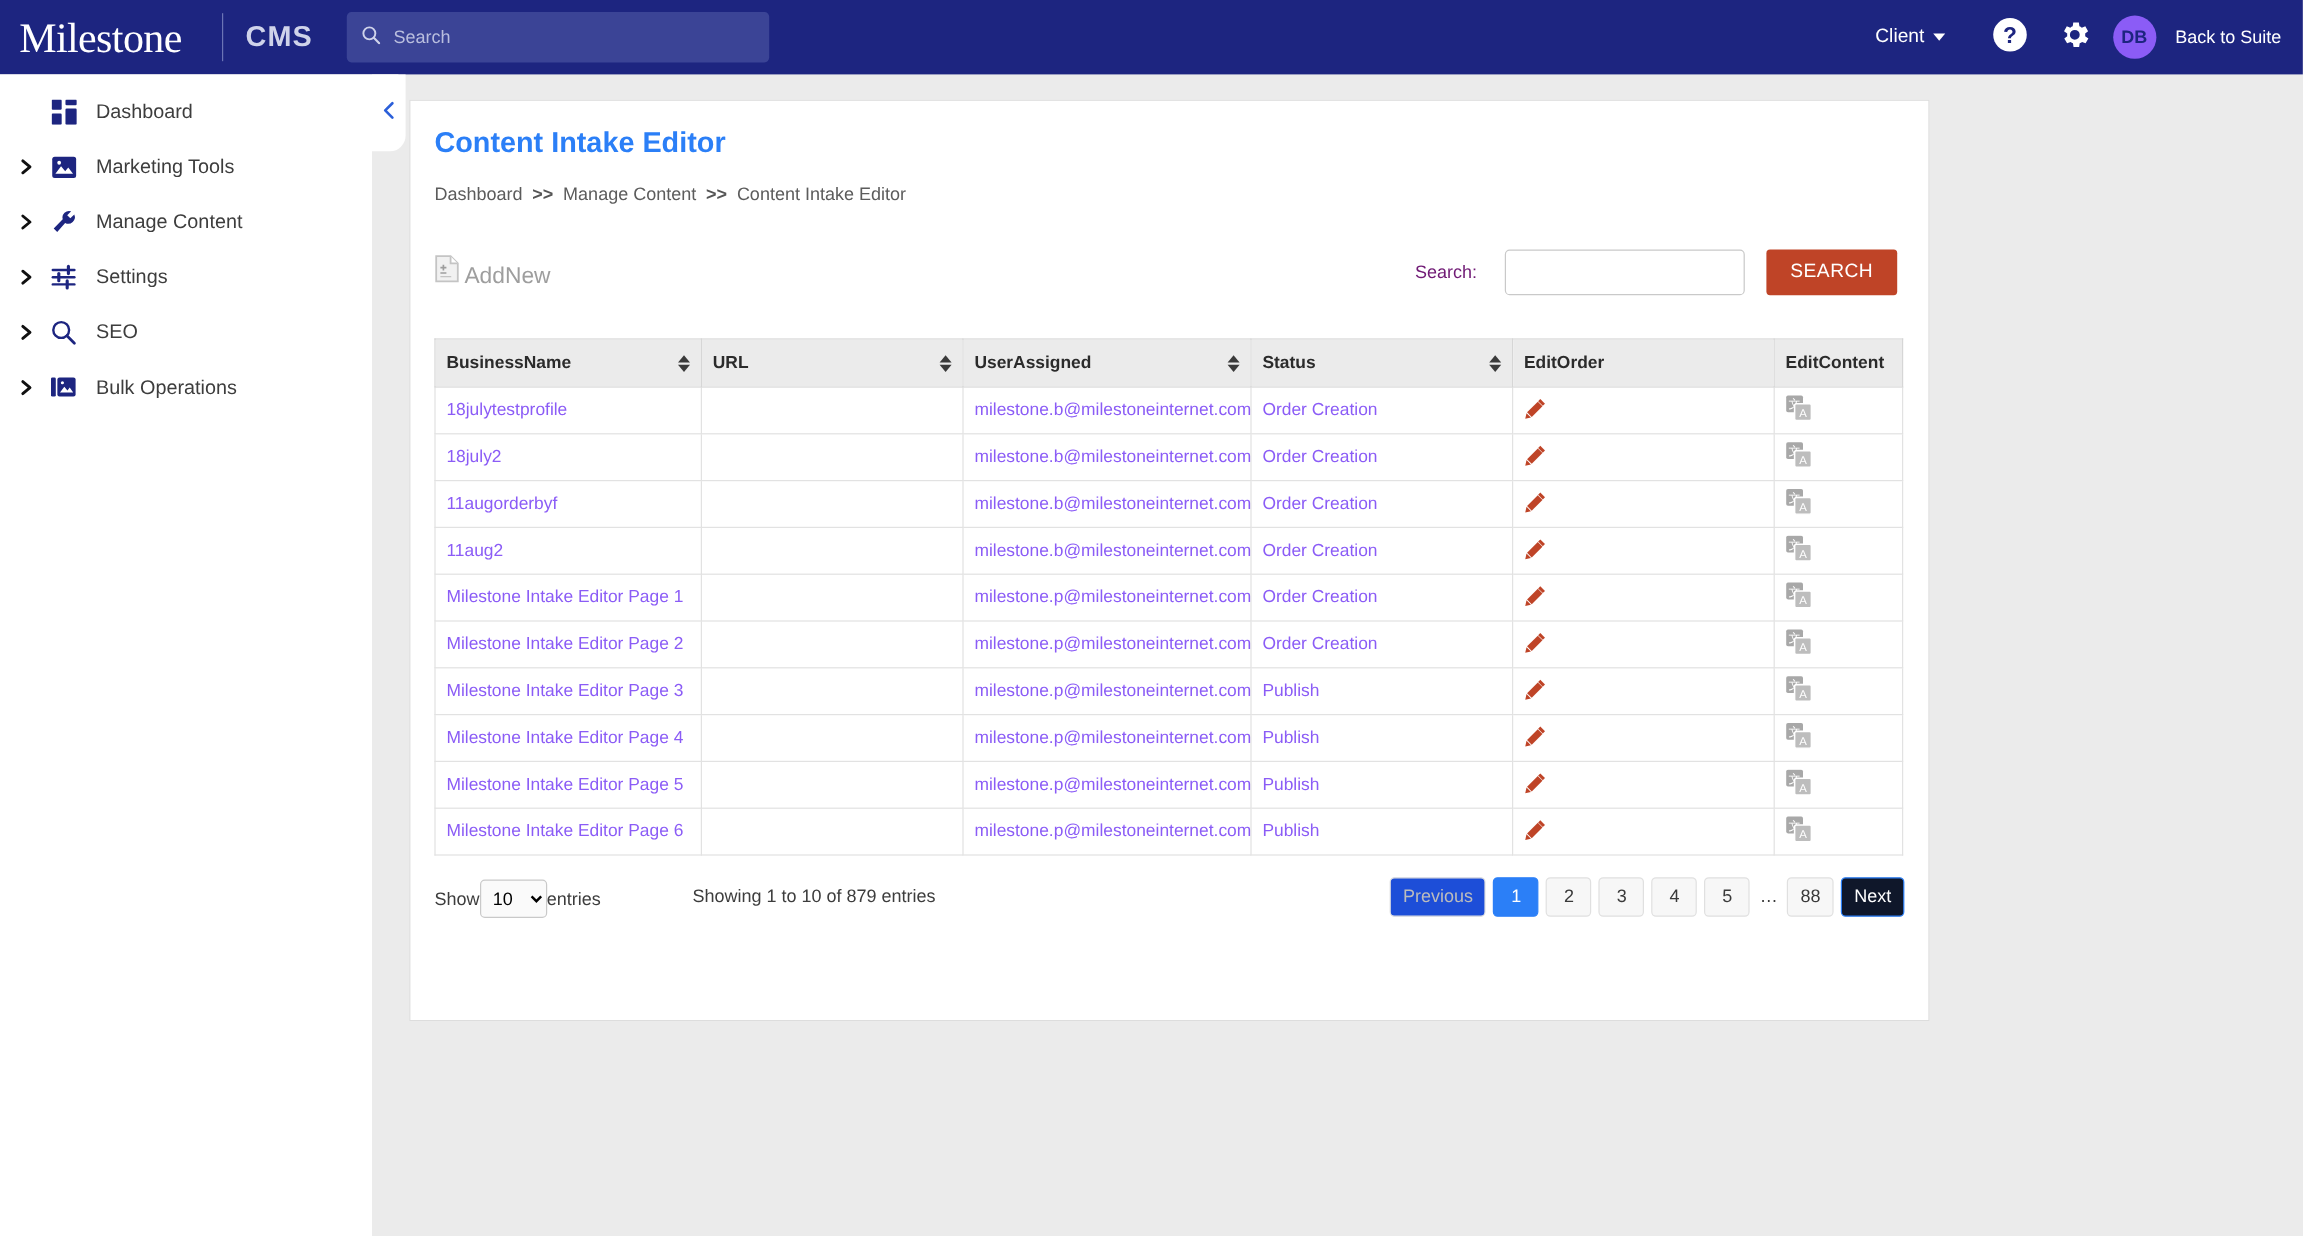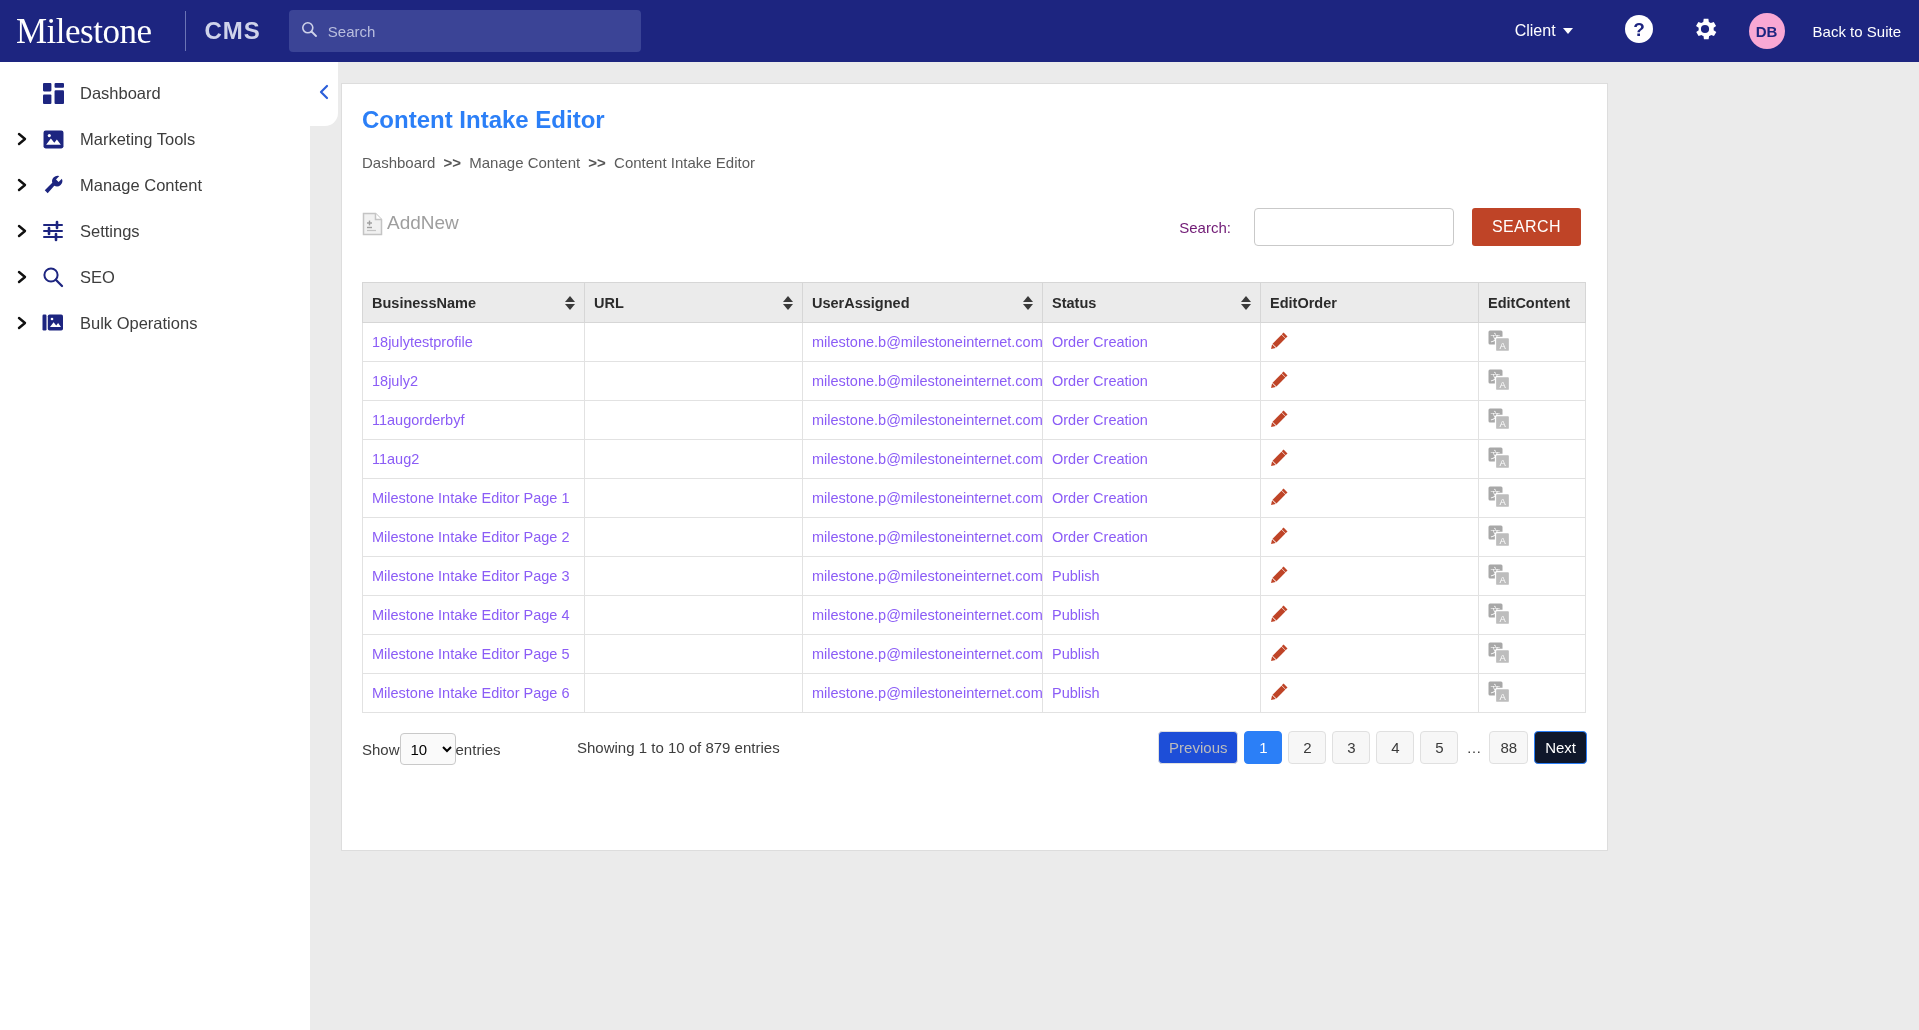--- a/index.html
+++ b/index.html
@@ -48,21 +48,21 @@
   .search-wrap svg { flex: none; }
   .search-input {
     background: transparent; border: none; outline: none;
     color: #ffffff; font-size: 15px;
     font-family: "Liberation Sans", sans-serif;
     width: 100%; margin-left: 9px;
   }
   .search-input::placeholder { color: #b9bede; }
   .topbar-right {
     margin-left: auto;
-    display: flex; align-items: center; gap: 12px;
+    display: flex; align-items: center; gap: 0px;
     padding-right: 18px;
     text-align: center;
   }
   .client-dd {
     color: #ffffff; font-size: 16px;
     display: flex; align-items: center; gap: 7px;
     cursor: pointer; margin-right: 32px;
   }
   .caret {
     width: 0; height: 0;
@@ -70,21 +70,21 @@
     border-right: 5px solid transparent;
     border-top: 6px solid #ffffff;
   }
   .icon-btn {
     width: 44px; height: 44px;
     display: flex; align-items: center; justify-content: center;
     cursor: pointer; margin-right: 10px;
   }
   .avatar {
     width: 36px; height: 36px; border-radius: 50%;
-    background: #f9a8d4; color: #1d2580;
+    background: #8b5cf6; color: #1d2580;
     font-size: 15px; font-weight: bold;
     display: flex; align-items: center; justify-content: center;
     margin-right: 16px; cursor: pointer;
   }
   .back-suite { color: #ffffff; font-size: 15px; cursor: pointer; }
 
   
   .sidebar {
     position: absolute; top: 62px; left: 0;
     width: 310px; height: 968px;
@@ -136,21 +136,21 @@
     margin: 20px 0 0 20px; font-size: 15px; color: #5c5c5c;
   }
   .breadcrumb .sep { font-weight: bold; color: #555; padding: 0 4px; }
 
   .toolbar {
     position: relative;
     margin-top: 37px; height: 52px;
   }
   .addnew {
     position: absolute; left: 20px; top: 4px;
-    display: flex; align-items: flex-start; gap: 4px;
+    display: flex; align-items: flex-end; gap: 4px;
     color: #9e9e9e; font-size: 19px; cursor: pointer;
   }
   .search-block {
     position: absolute; right: 26px; top: 0;
     display: flex; align-items: center;
   }
   .search-label { font-size: 15px; color: #701a75; margin-right: 23px; }
   .table-search-input {
     width: 200px; height: 38px;
     border: 1px solid #c9c9c9; border-radius: 4px;

